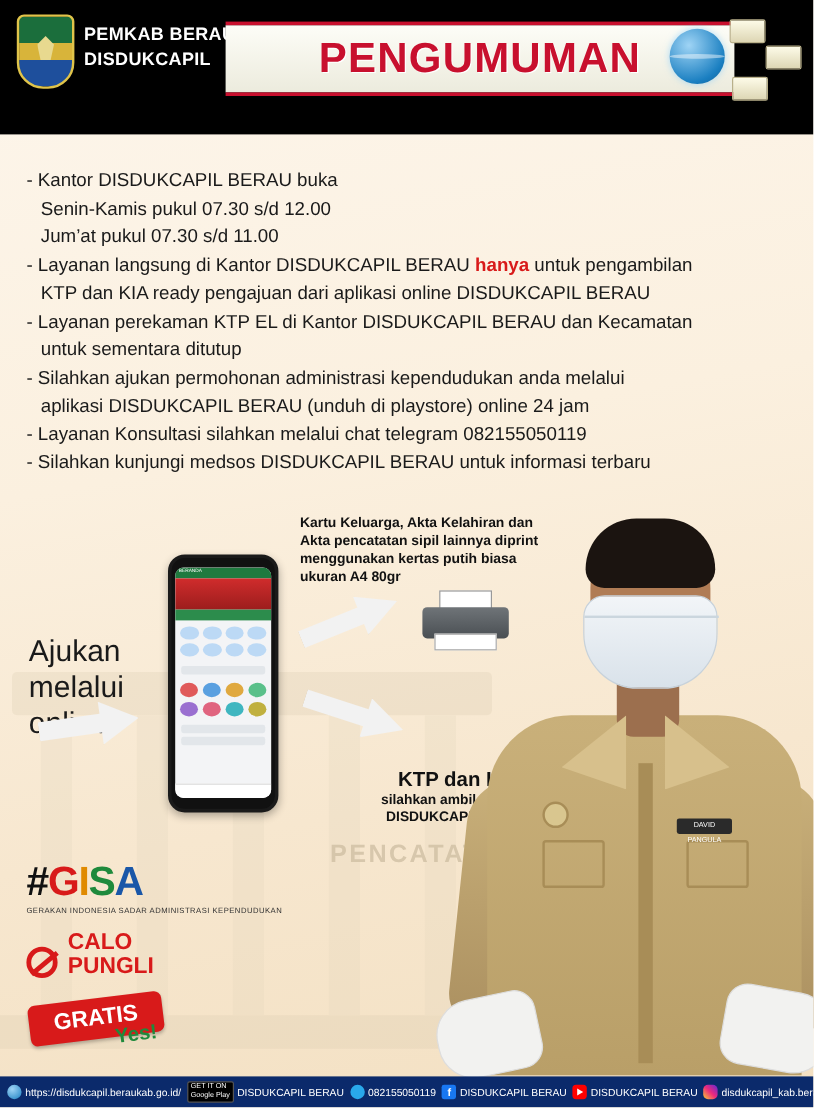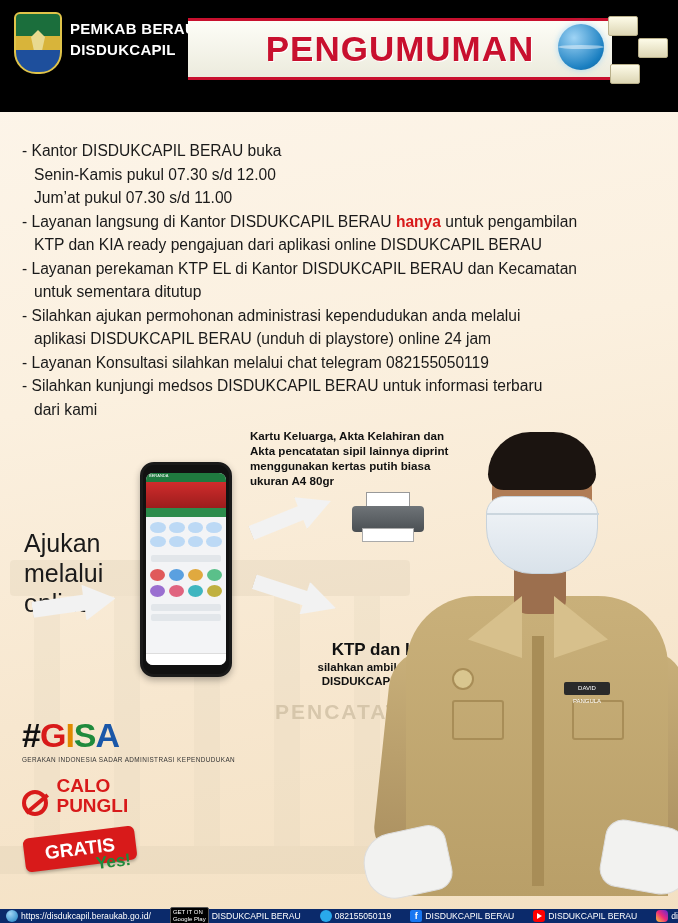--- a/index.html
+++ b/index.html
@@ -245,23 +245,23 @@
     display:flex; align-items:center; justify-content:center;
     box-shadow: 0 2px 3px rgba(0,0,0,.25);
   }
   .gratis-yes {
     position:absolute; left: 96px; top: 852px; color:#1f8a3c; font-weight:bold;
     font-size: 17px; transform: rotate(-7deg);
   }
 
   
   .footer {
-    position: absolute; left: 0; bottom: 0; width: 678px; height: 14px;
+    position: absolute; left: 0; bottom: 0; width: 678px; height: 26px;
     background: #0b2a6b; color: #ffffff;
-    display: flex; align-items: center; font-size: 8.6px; gap: 19px;
+    display: flex; align-items: center; font-size: 8.6px; gap: 5px;
     padding: 0 6px;
   }
   .f-item { display:flex; align-items:center; gap:3px; white-space: nowrap; }
   .f-ic { width: 12px; height: 12px; border-radius: 2px; display:inline-block; flex: 0 0 auto; }
   .ic-globe { background: radial-gradient(circle at 35% 30%, #9fd4f5, #1a7fc1); border-radius:50%; }
   .ic-tg { background:#29a9eb; border-radius:50%; }
   .ic-fb { background:#1877f2; border-radius:2px; color:#fff; font-size:9px; text-align:center; line-height:12px; font-weight:bold; }
   .ic-yt { background:#ff0000; border-radius:3px; position:relative; }
   .ic-yt:after { content:""; position:absolute; left:4px; top:3px; border-left:5px solid #fff; border-top:3px solid transparent; border-bottom:3px solid transparent; }
   .ic-ig { background: linear-gradient(45deg,#f9ce34,#ee2a7b,#6228d7); border-radius:4px; }
@@ -312,21 +312,20 @@
     <p>
       <span>- Layanan langsung di Kantor DISDUKCAPIL BERAU </span><span class="hl">hanya</span><span> untuk pengambilan</span>
     </p>
     <p class="indent">KTP dan KIA ready pengajuan dari aplikasi online DISDUKCAPIL BERAU</p>
     <p>- Layanan perekaman KTP EL di Kantor DISDUKCAPIL BERAU dan Kecamatan</p>
     <p class="indent">untuk sementara ditutup</p>
     <p>- Silahkan ajukan permohonan administrasi kependudukan anda melalui</p>
     <p class="indent">aplikasi DISDUKCAPIL BERAU (unduh di playstore) online 24 jam</p>
     <p>- Layanan Konsultasi silahkan melalui chat telegram 082155050119</p>
     <p>- Silahkan kunjungi medsos DISDUKCAPIL BERAU untuk informasi terbaru</p>
-    <p class="indent">dari kami</p>
   </div>
 
   <div class="ajukan" style="white-space:pre-line;">Ajukan
 melalui
 online</div>
 
   <div class="arrow arrow-1"></div>
 
   <div class="phone">
     <div class="phone-screen">

